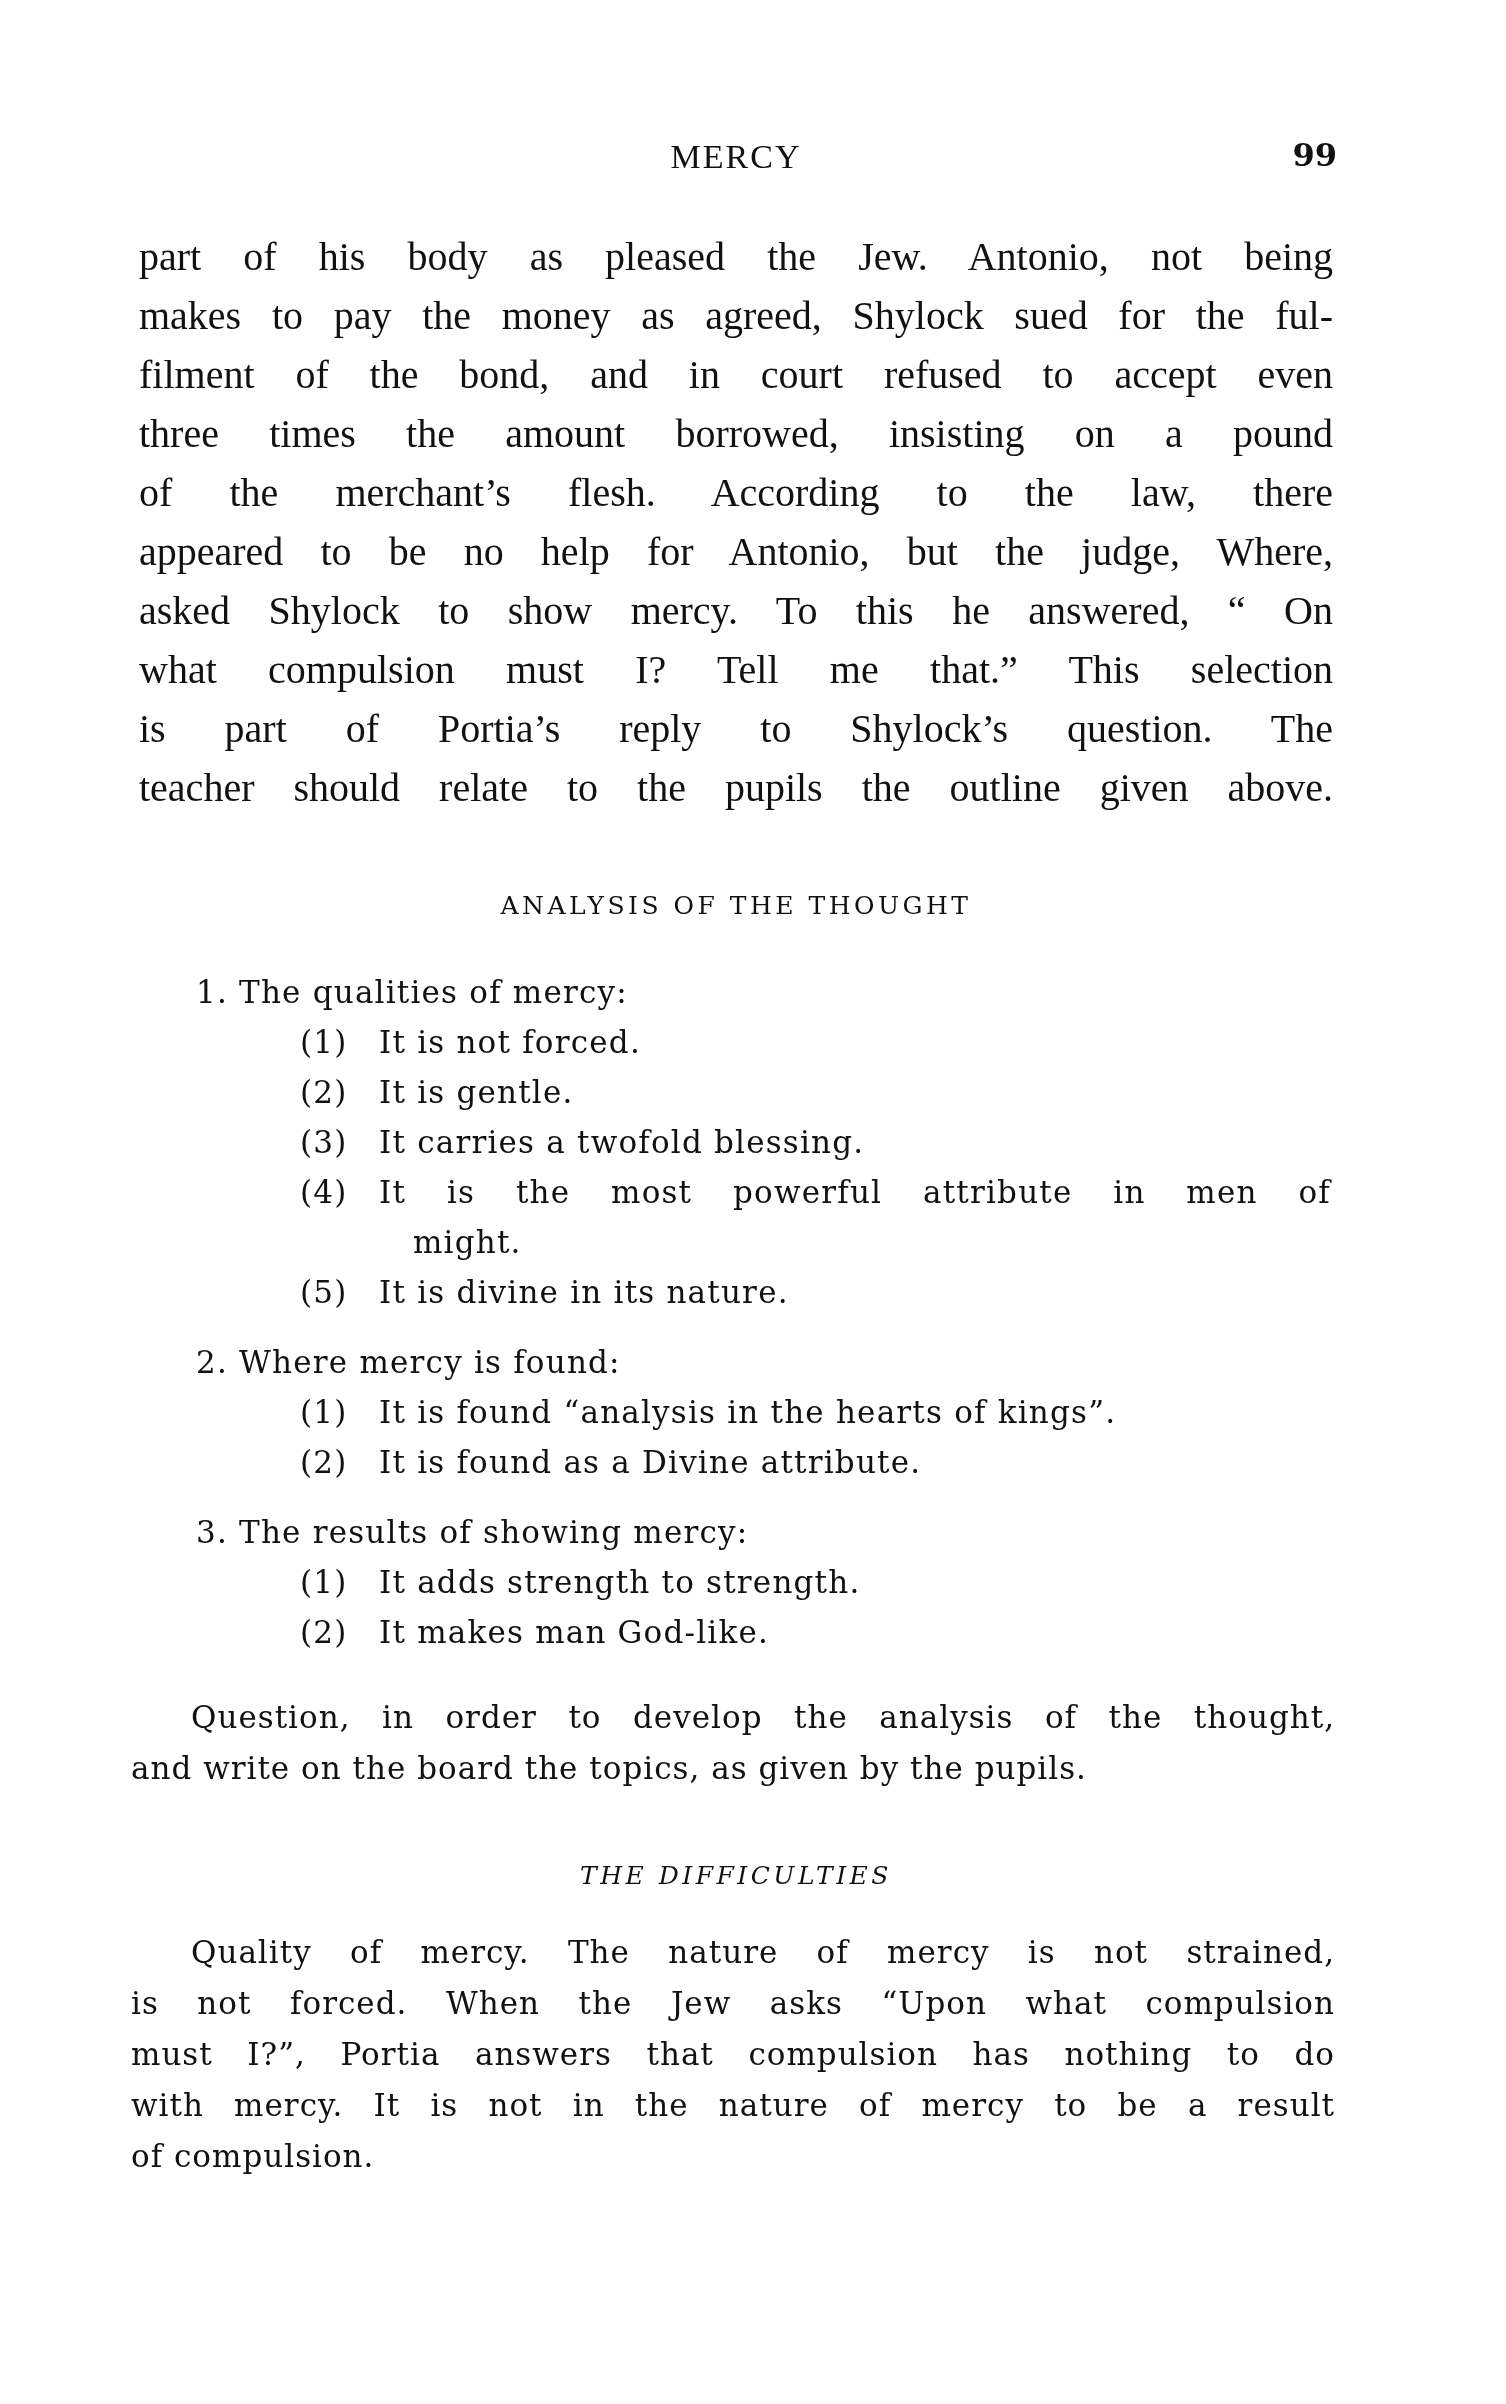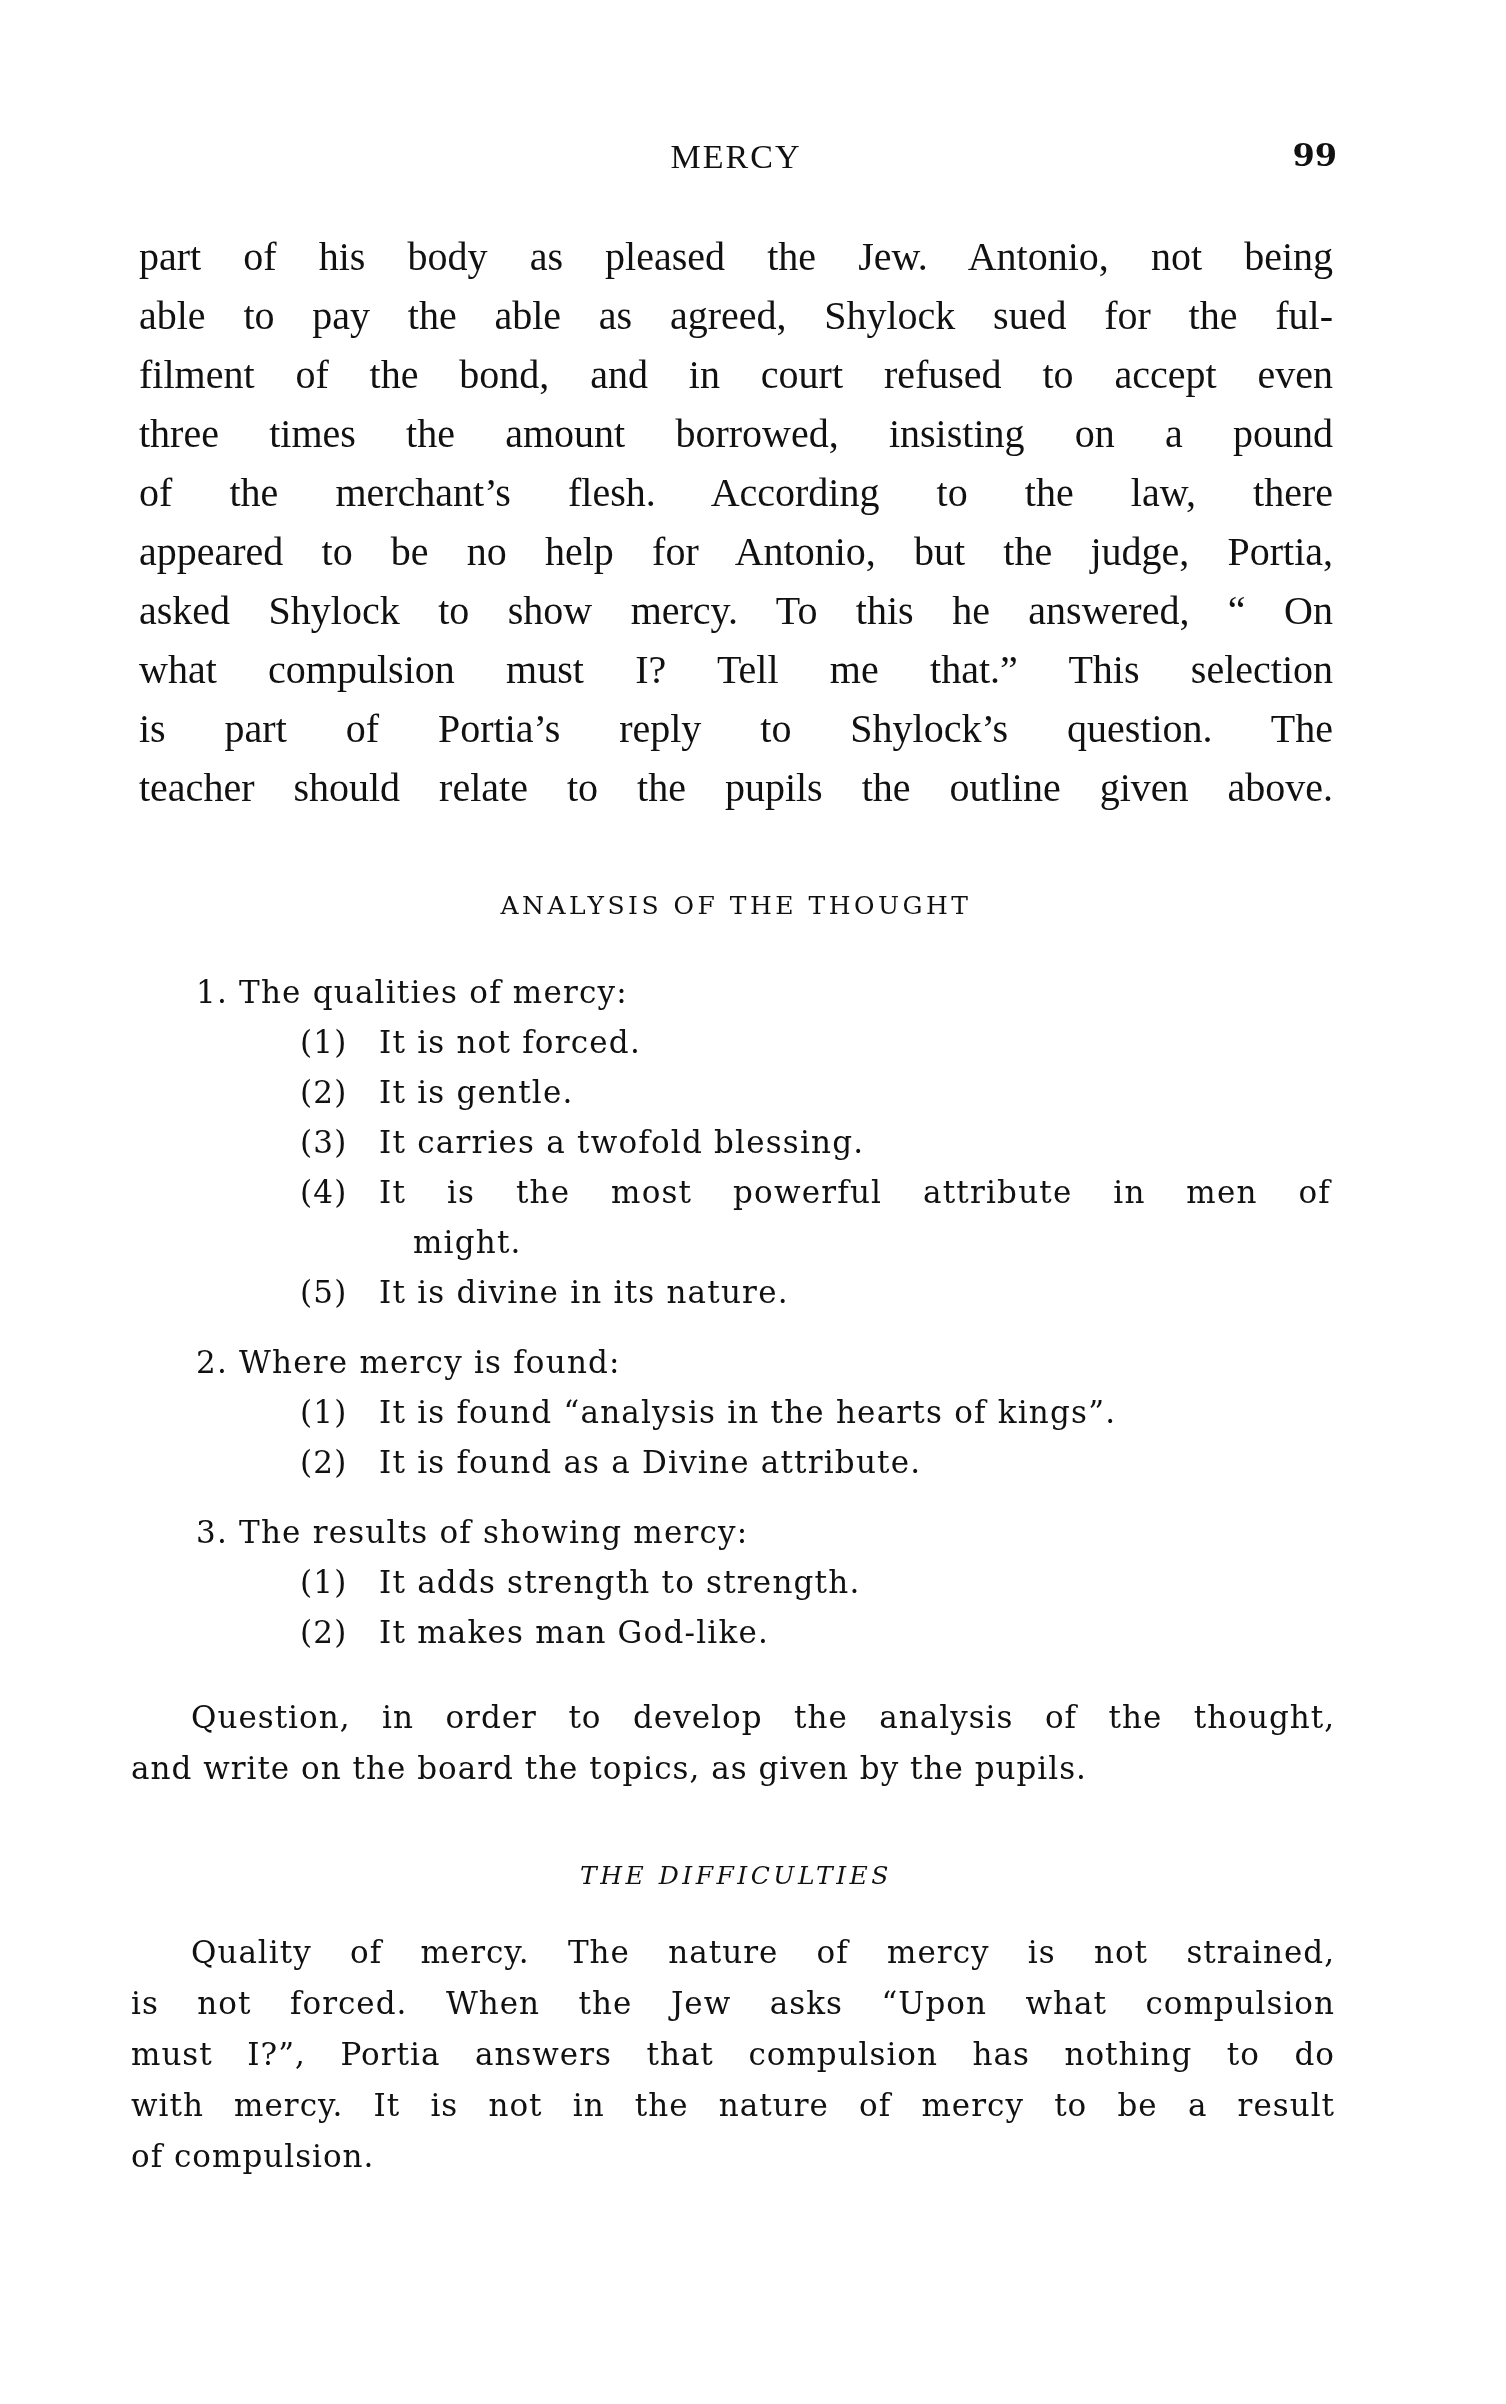--- a/index.html
+++ b/index.html
@@ -47,25 +47,25 @@
 
 <div class="page">
 
   <div class="running-head">
     <div class="running-title">MERCY</div>
     <div class="page-number">99</div>
   </div>
 
   <p class="body-para">
     <span class="line">part of his body as pleased the Jew.  Antonio, not being</span>
-    <span class="line">able to pay the able as agreed, Shylock sued for the ful-</span>
+    <span class="line">makes to pay the money as agreed, Shylock sued for the ful-</span>
     <span class="line">filment of the bond, and in court refused to accept even</span>
     <span class="line">three times the amount borrowed, insisting on a pound</span>
     <span class="line">of the merchant’s flesh.  According to the law, there</span>
-    <span class="line">appeared to be no help for Antonio, but the judge, Portia,</span>
+    <span class="line">appeared to be no help for Antonio, but the judge, Where,</span>
     <span class="line">asked Shylock to show mercy.  To this he answered, “ On</span>
     <span class="line">what compulsion must I?  Tell me that.”  This selection</span>
     <span class="line">is part of Portia’s reply to Shylock’s question.  The</span>
     <span class="line last">teacher should relate to the pupils the outline given above.</span>
   </p>
 
   <div class="section-heading" id="h-analysis">ANALYSIS OF THE THOUGHT</div>
 
   <div class="outline">
     <div class="topic">

